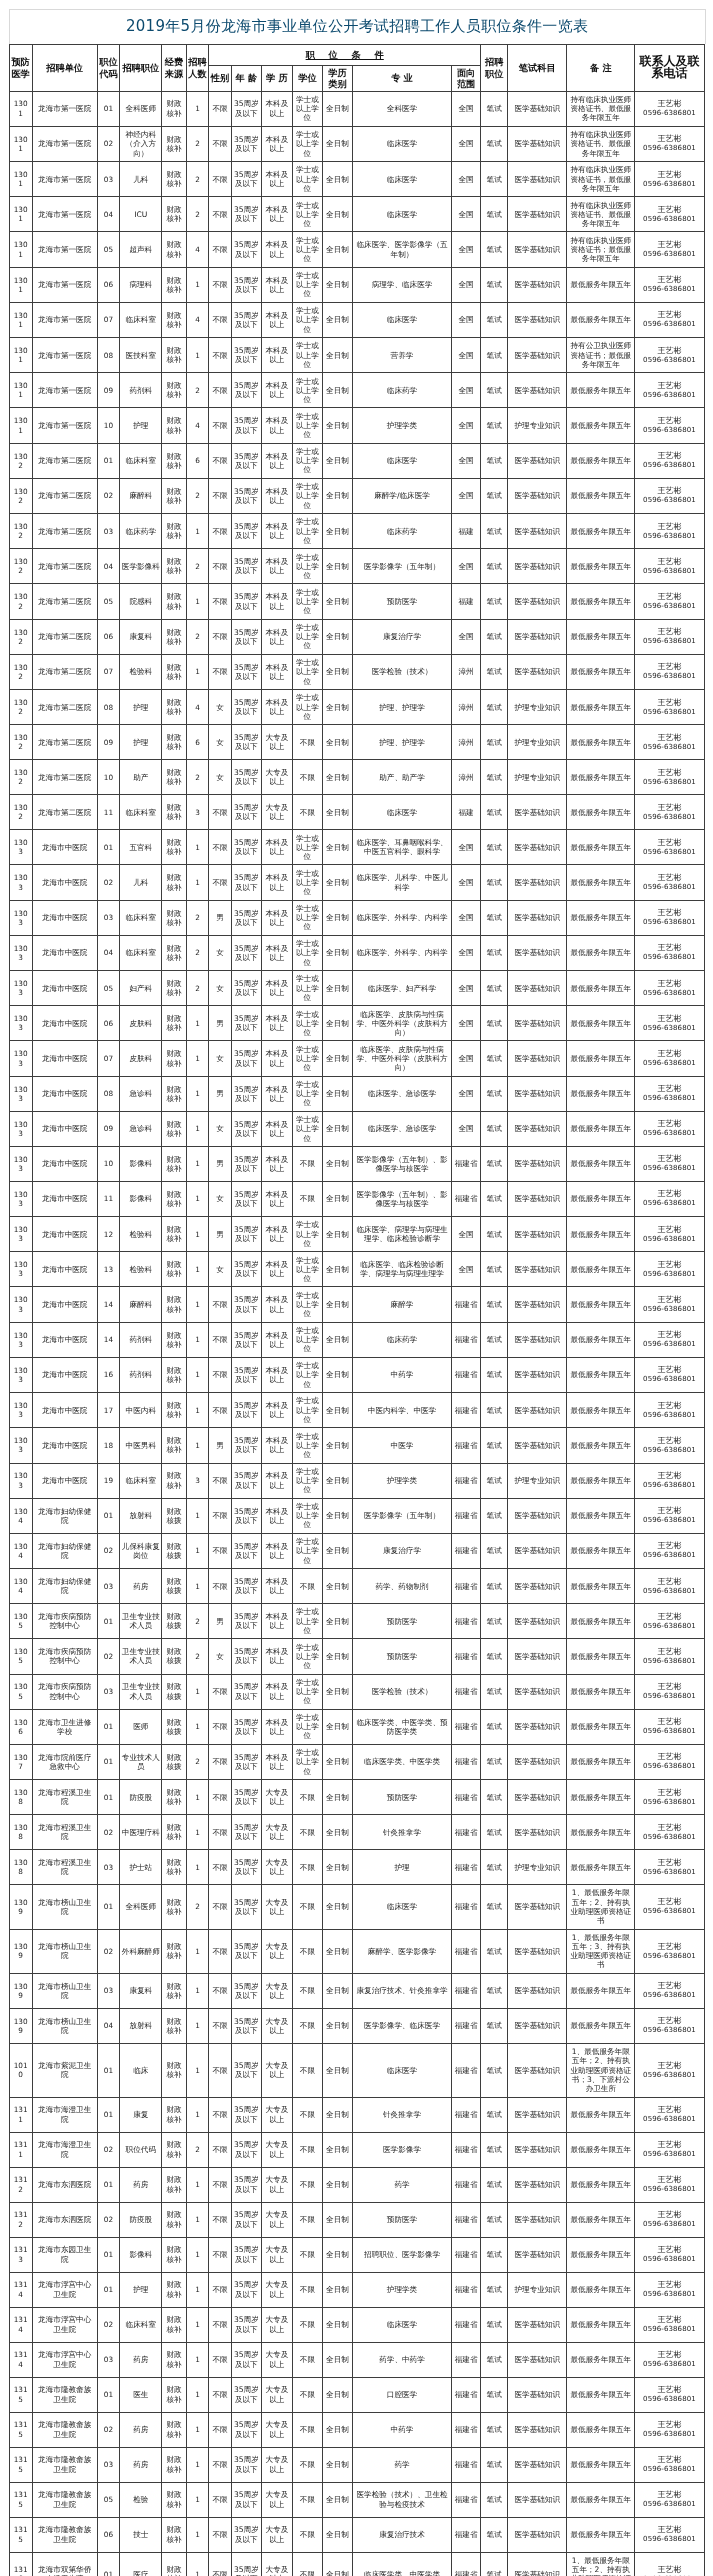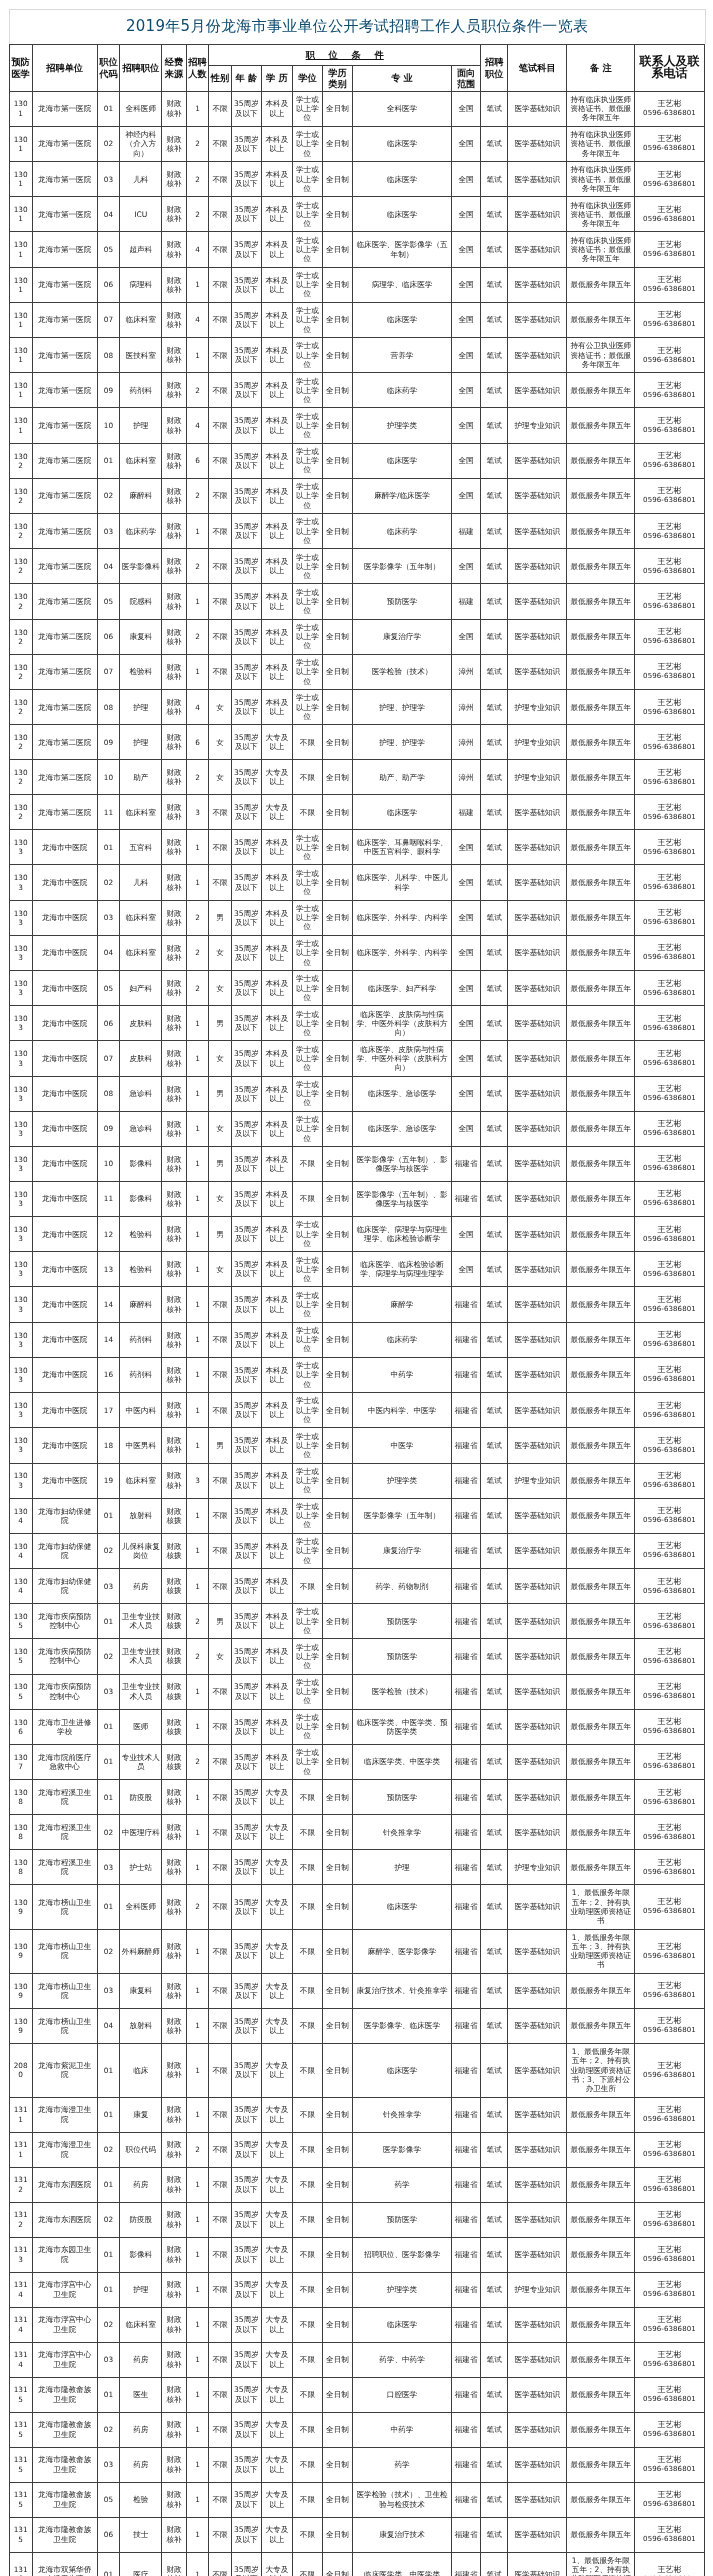--- a/index.html
+++ b/index.html
@@ -1286,21 +1286,21 @@
     <td>福建省</td>
     <td>笔试</td>
     <td>医学基础知识</td>
     <td>最低服务年限五年</td>
     <td>
       <div class="contact-name">王艺彬</div>
       <div class="contact-phone">0596-6386801</div>
     </td>
   </tr>
         <tr class="data-row">
-    <td class="num">2080</td>
+    <td class="num">1010</td>
     <td>龙海市紫泥卫生院</td>
     <td class="num">01</td>
     <td class="post-cell">临床</td>
     <td>财政核补</td>
     <td class="num">1</td>
     <td>不限</td>
     <td>35周岁及以下</td>
     <td>大专及以上</td>
     <td>不限</td>
     <td>全日制</td>

